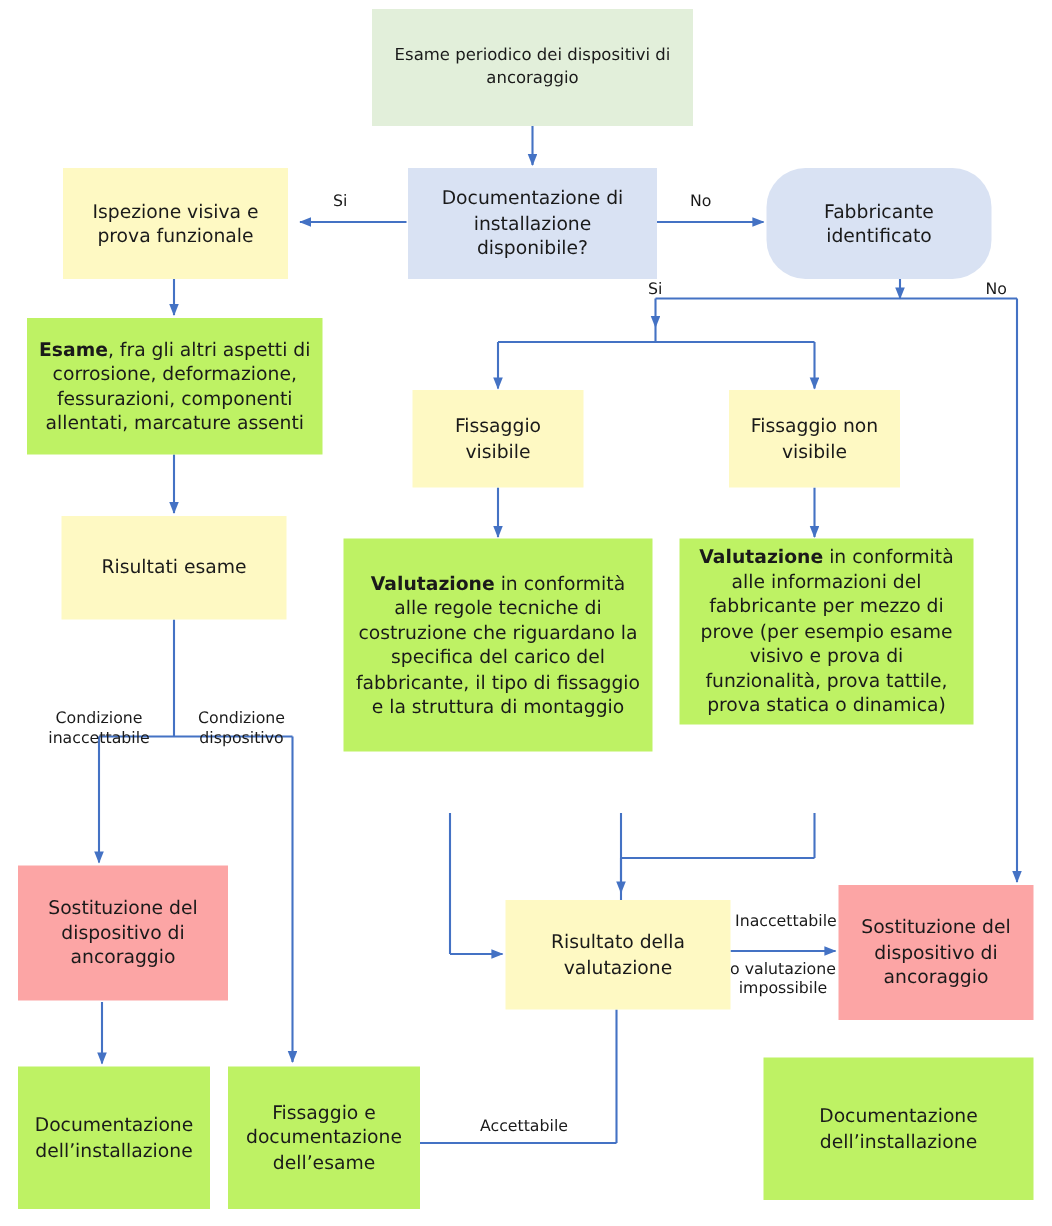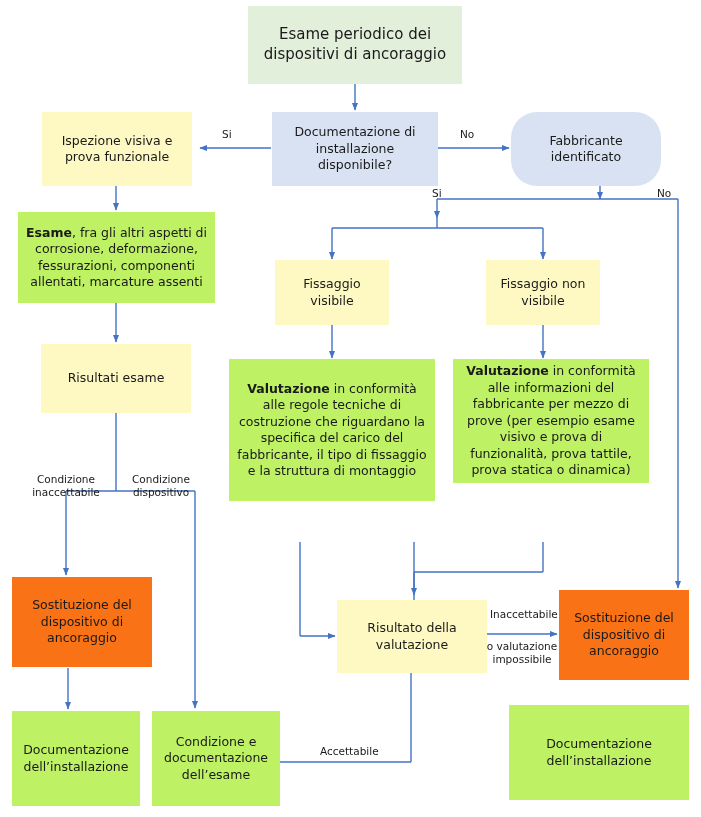--- a/index.html
+++ b/index.html
@@ -9,22 +9,22 @@
   svg#wires{position:absolute;left:0;top:0;width:701px;height:817px;pointer-events:none;}
   .node{position:absolute;box-sizing:border-box;display:flex;align-items:center;
         justify-content:center;text-align:center;color:#1a1a1a;font-size:12.5px;
         line-height:1.32;padding:4px 7px;}
   .node span.t{display:block;}
   .node b{font-weight:bold;}
   .green{background:#e2efda;}
   .blue{background:#d9e2f3;}
   .grey{background:#fef9c3;}
   .cream{background:#bef264;}
-  .pink{background:#f97316;}
-  .title{font-size:15px;}
+  .pink{background:#fca5a5;}
+  .title{font-size:11px;}
   .lbl{position:absolute;font-size:10.5px;color:#1a1a1a;white-space:nowrap;}
   .lbl2{position:absolute;font-size:10.5px;color:#1a1a1a;text-align:center;line-height:1.25;}
 </style>
 </head>
 <body>
 
 <div id="canvas">
 
   <svg id="wires" viewBox="0 0 701 817" xmlns="http://www.w3.org/2000/svg">
     <defs>
@@ -143,21 +143,21 @@
 
   <div class="node pink" style="left:559px;top:590px;width:130px;height:90px;">
     <span class="t">Sostituzione del dispositivo di ancoraggio</span>
   </div>
 
   <div class="node cream" style="left:12px;top:711px;width:128px;height:95px;">
     <span class="t">Documentazione dell’installazione</span>
   </div>
 
   <div class="node cream" style="left:152px;top:711px;width:128px;height:95px;">
-    <span class="t">Condizione e documentazione dell’esame</span>
+    <span class="t">Fissaggio e documentazione dell’esame</span>
   </div>
 
   <div class="node cream" style="left:509px;top:705px;width:180px;height:95px;">
     <span class="t">Documentazione dell’installazione</span>
   </div>
 
   <span class="lbl" style="left:222px;top:128px;">Si</span>
   <span class="lbl" style="left:460px;top:128px;">No</span>
   <span class="lbl" style="left:432px;top:187px;">Si</span>
   <span class="lbl" style="left:657px;top:187px;">No</span>

